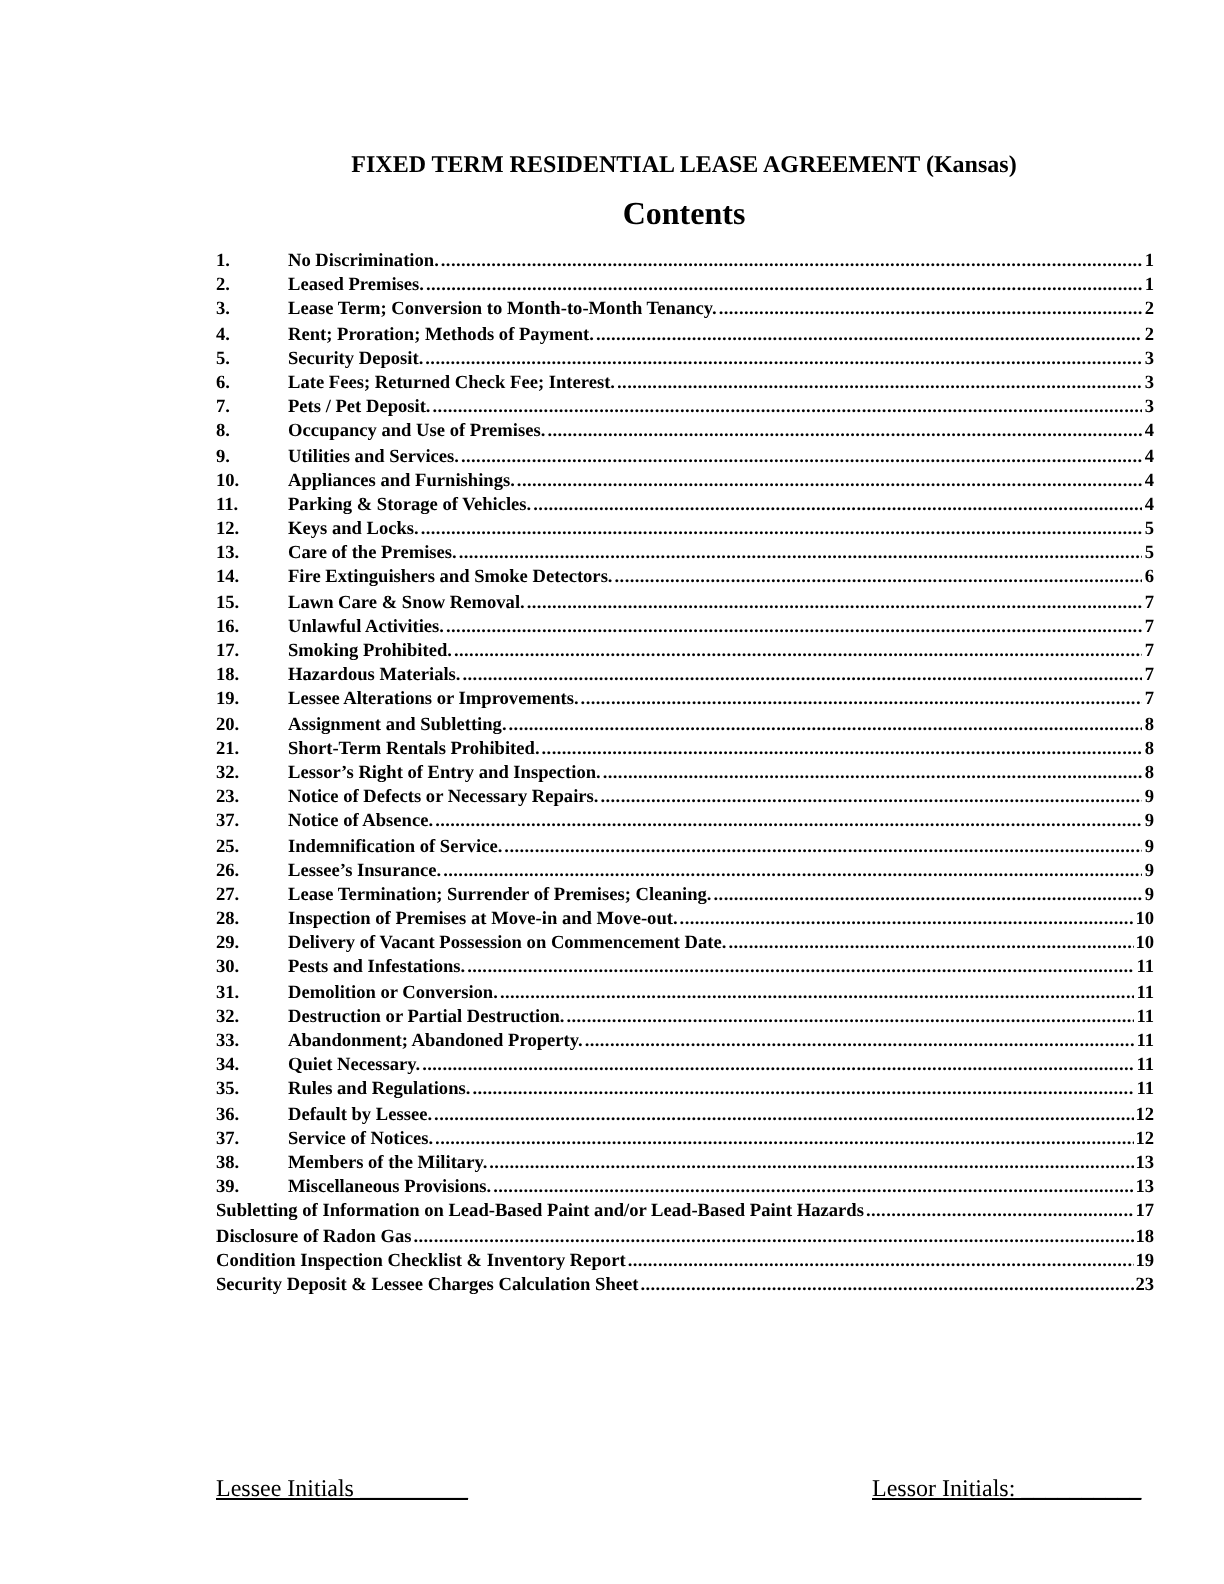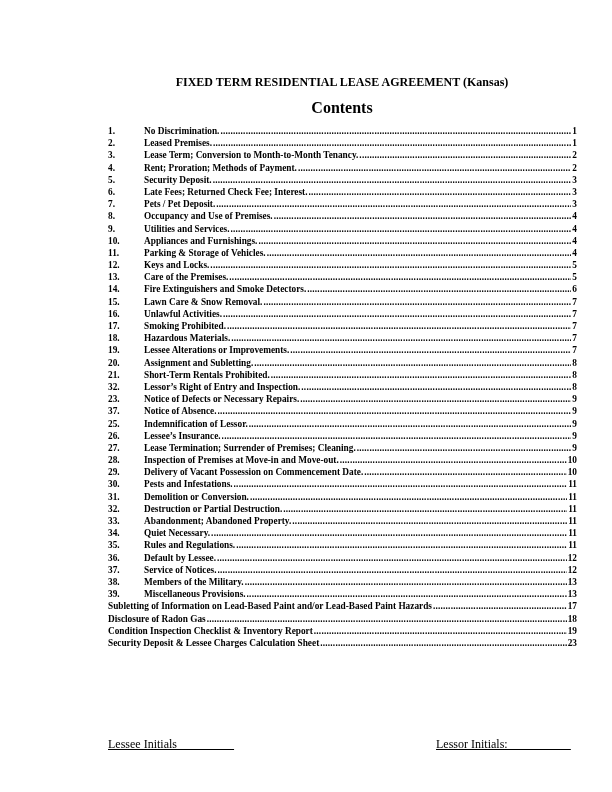--- a/index.html
+++ b/index.html
@@ -169,21 +169,21 @@
         <span class="page-num">9</span>
       </div>
       <div class="row">
         <span class="num">37.</span>
         <span class="label">Notice of Absence.</span>
         <span class="leader"></span>
         <span class="page-num">9</span>
       </div>
       <div class="row">
         <span class="num">25.</span>
-        <span class="label">Indemnification of Lessor.</span>
+        <span class="label">Indemnification of Service.</span>
         <span class="leader"></span>
         <span class="page-num">9</span>
       </div>
       <div class="row">
         <span class="num">26.</span>
         <span class="label">Lessee’s Insurance.</span>
         <span class="leader"></span>
         <span class="page-num">9</span>
       </div>
       <div class="row">

